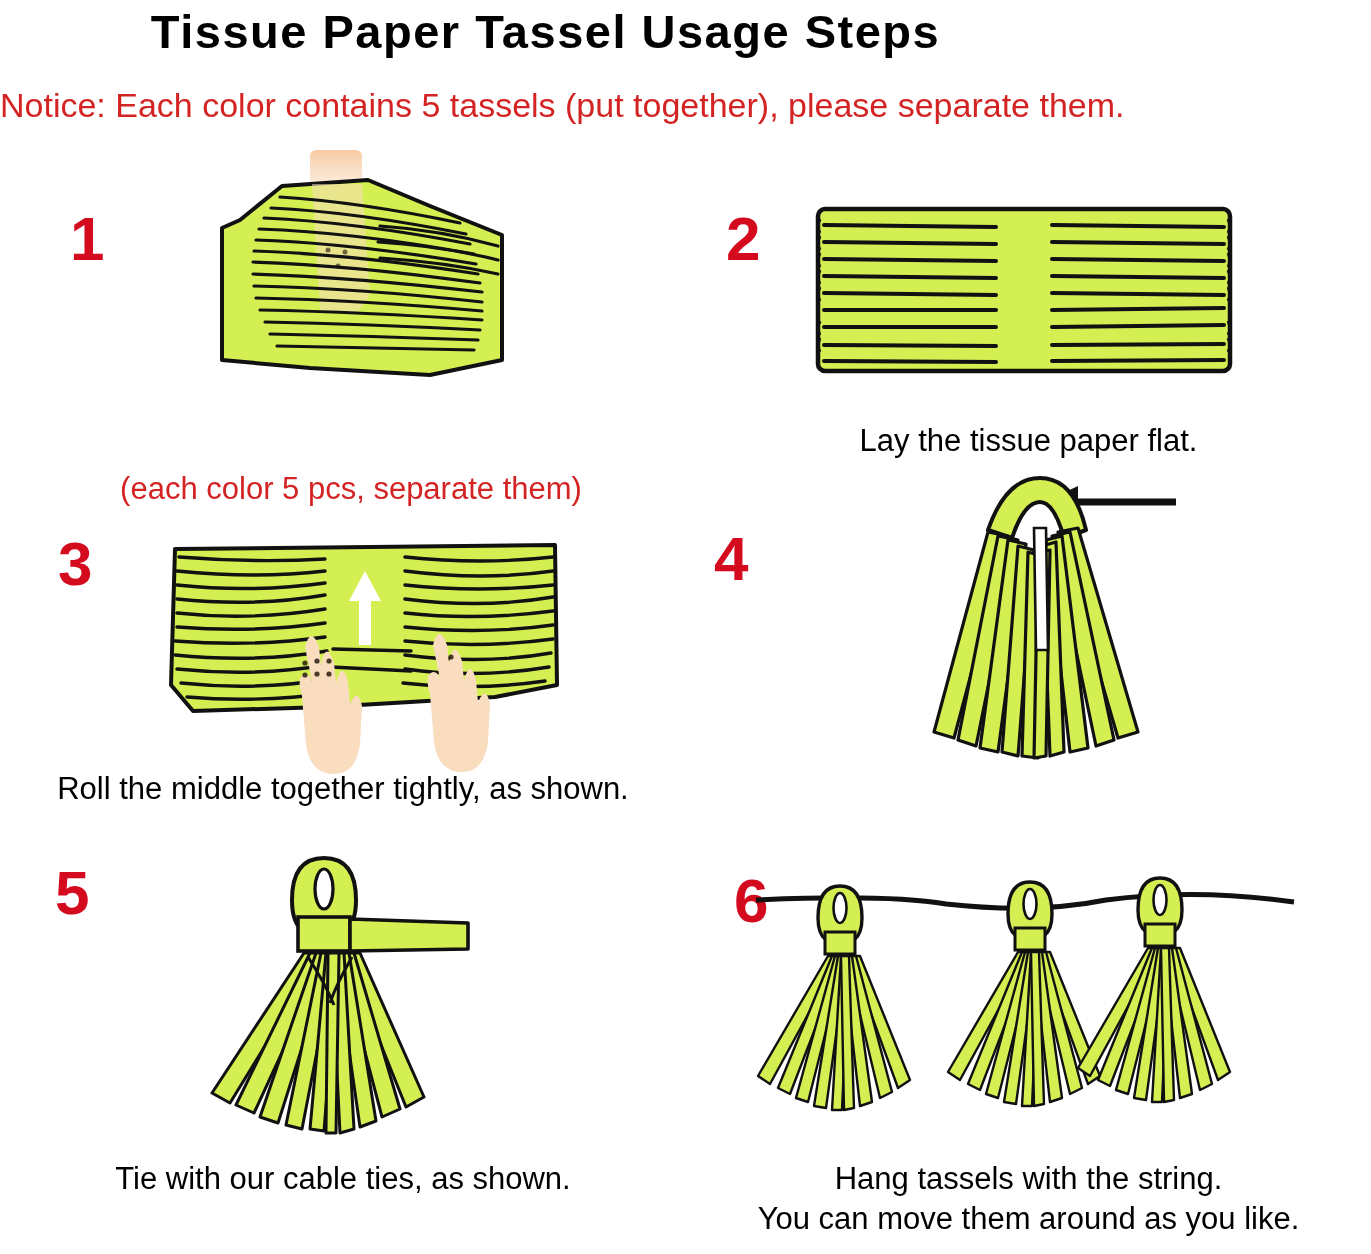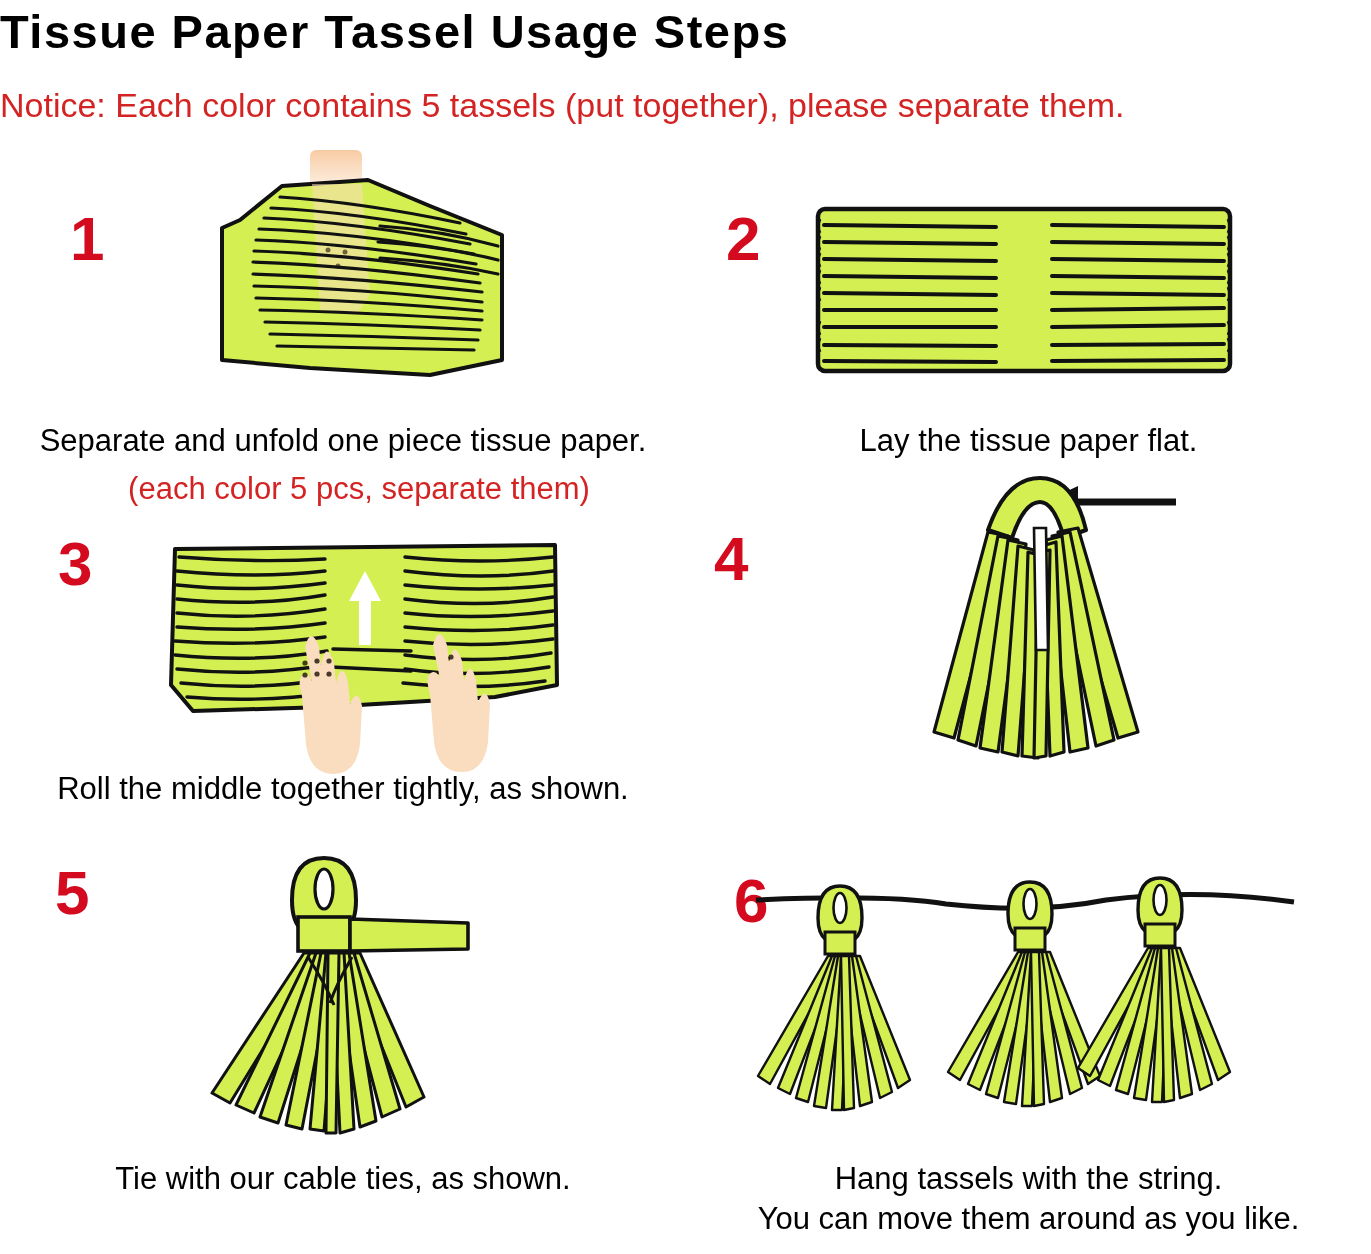--- a/index.html
+++ b/index.html
@@ -14,21 +14,21 @@
     font-family: "Liberation Sans", sans-serif;
     overflow: hidden;
   }
 
   
   #page-title {
     position: absolute;
     top: 4px;
     left: 0;
     width: 1091px;
-    text-align: left;
+    text-align: center;
     font-size: 47px;
     font-weight: bold;
     color: #000000;
     letter-spacing: 1.5px;
     white-space: nowrap;
   }
   #notice-line {
     position: absolute;
     top: 86px;
     left: 0;
@@ -115,22 +115,21 @@
       </g>
 
       <g stroke="#111111" fill="none" stroke-width="3.2" stroke-linecap="round">
         <path d="M 250 76 Q 310 80 368 96"></path>
         <path d="M 248 92 Q 312 96 368 110"></path>
         <path d="M 250 108 Q 314 112 368 124"></path>
       </g>
     </svg>
   </div>
 
-  <div class="caption" style="top:272px; left:0;">Separate and unfold one piece tissue paper.</div>
-  <div class="caption red" style="top:320px; left:16px;">(each color 5 pcs, separate them)</div>
+  <div class="caption red" style="top:320px; left:8px;">(each color 5 pcs, separate them)</div>
 </div>
 
 <div class="step-cell" style="left:686px; top:150px; width:685px; height:360px;">
   <div class="step-number" style="left:40px; top:58px;">2</div>
 
   <div class="art" style="left:128px; top:55px;">
     <svg width="420" height="170" viewBox="0 0 420 170">
 
       <rect x="4" y="4" width="412" height="162" rx="7" fill="#d4ef52" stroke="#111111" stroke-width="4.5"></rect>
 

